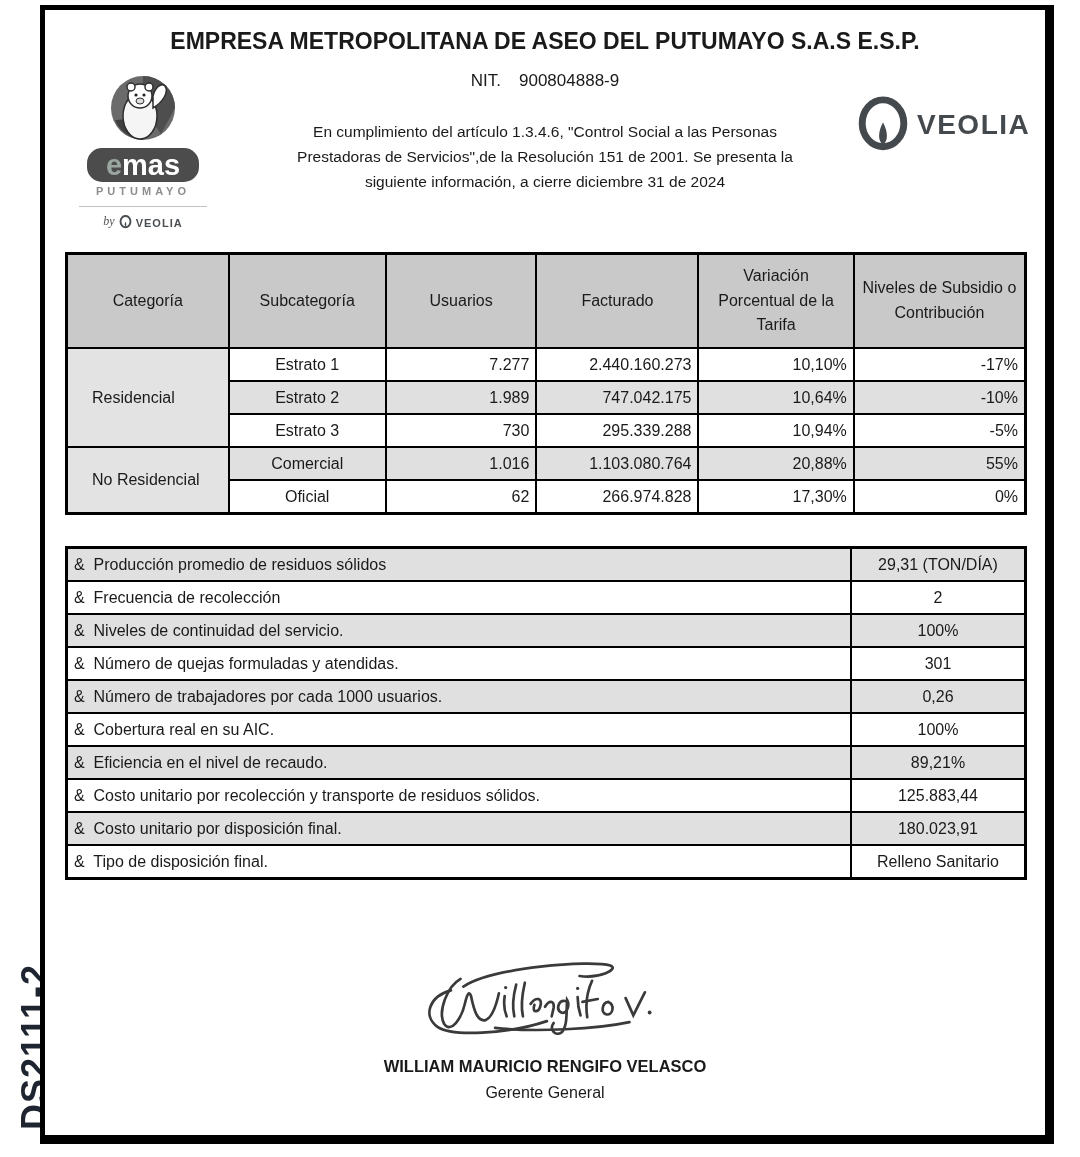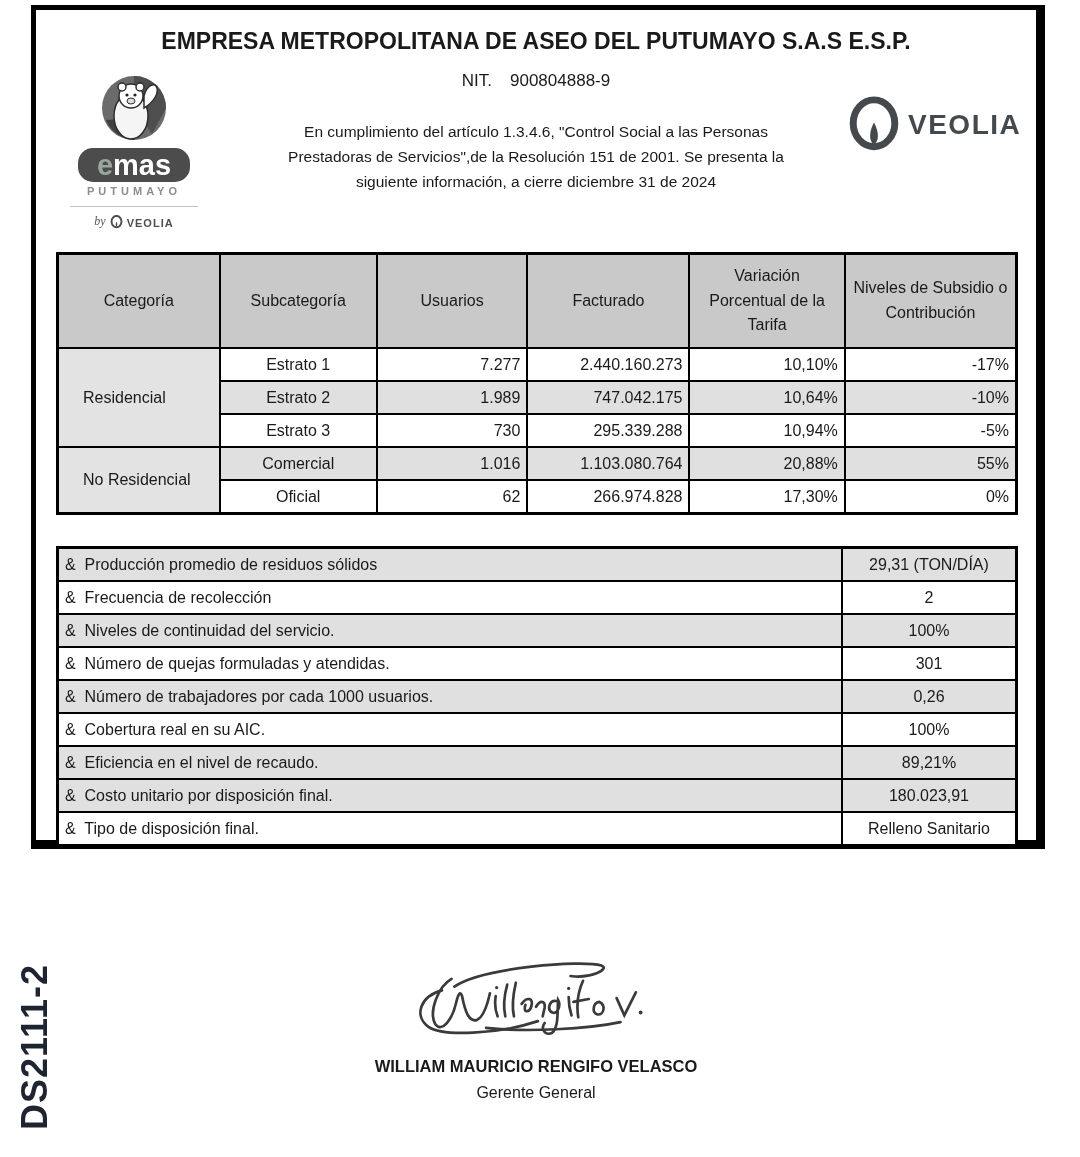--- a/index.html
+++ b/index.html
@@ -12,21 +12,21 @@
 
   
   .form-code {
     position:absolute; left:-63px; top:1026px; width:195px; height:42px;
     transform:rotate(-90deg); text-align:center;
     font-size:36px; font-weight:bold; color:#1e2530; letter-spacing:1px;
   }
 
   
   .frame {
-    position:absolute; left:31px; top:5px; width:1014px; height:844px;
+    position:absolute; left:40px; top:5px; width:1014px; height:1139px;
     box-sizing:border-box; background:#fff;
     border:5px solid #000; border-right-width:9px; border-bottom-width:9px;
   }
 
   .title { margin:18px 40px 0; text-align:center; font-size:23px; font-weight:bold; }
   .nit   { margin-top:16px; text-align:center; font-size:17px; }
   .nit .nit-label { margin-right:18px; }
 
   .intro { margin:28px auto 16px; width:600px; text-align:center; font-size:15.5px; line-height:25px; }
 
@@ -216,20 +216,24 @@
             <td class="ind-value">0,26</td>
           </tr>
           <tr class="">
             <td class="ind-label">&amp;  Cobertura real en su AIC.</td>
             <td class="ind-value">100%</td>
           </tr>
           <tr class="shaded">
             <td class="ind-label">&amp;  Eficiencia en el nivel de recaudo.</td>
             <td class="ind-value">89,21%</td>
           </tr>
+          <tr class="">
+            <td class="ind-label">&amp;  Costo unitario por recolección y transporte de residuos sólidos.</td>
+            <td class="ind-value">125.883,44</td>
+          </tr>
           <tr class="shaded">
             <td class="ind-label">&amp;  Costo unitario por disposición final.</td>
             <td class="ind-value">180.023,91</td>
           </tr>
           <tr class="">
             <td class="ind-label">&amp;  Tipo de disposición final.</td>
             <td class="ind-value">Relleno Sanitario</td>
           </tr>
         </tbody>
     </table>

